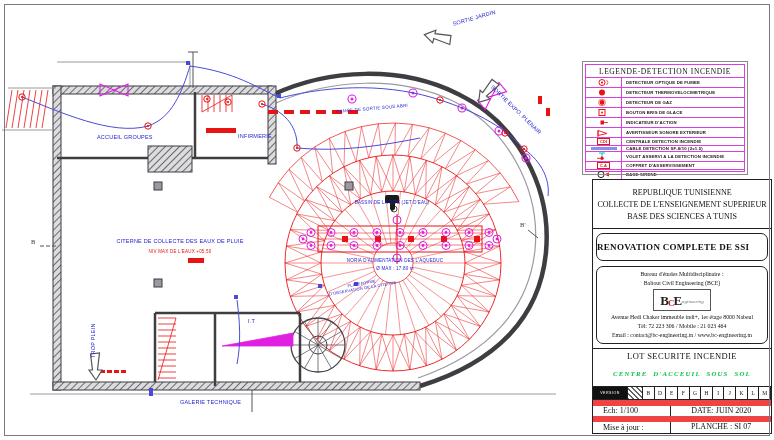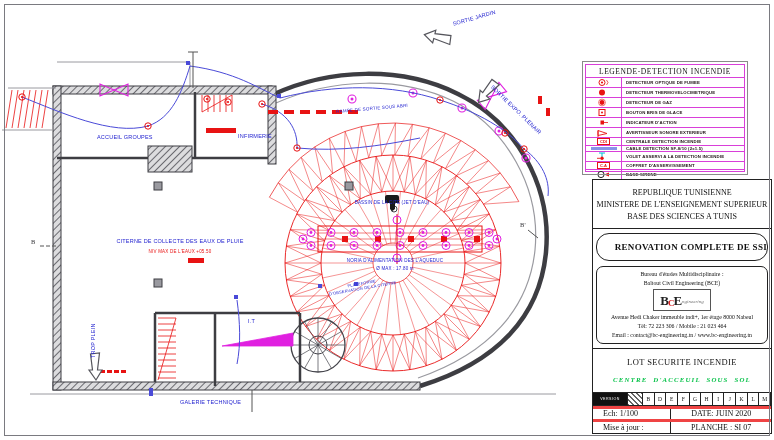--- a/index.html
+++ b/index.html
@@ -29,40 +29,40 @@
           color:#201416;letter-spacing:.15px;}
   .sym-rbox{font-size:4px;font-weight:bold;color:#e81313;border:1px solid #e81313;
             padding:0 2px;line-height:5px;}
   .sym-cable{width:26px;height:2.5px;background:#8892e8;display:inline-block;}
   
   .tb{position:absolute;left:592px;top:179px;width:178px;height:253px;border:1.2px solid #222;
       background:#fff;display:flex;flex-direction:column;
       font-family:"Liberation Serif",serif;color:#111;}
   .tb-s1{padding:7px 2px 5px;text-align:center;font-size:8px;line-height:1.5;
          border-bottom:1px solid #222;}
-  .tb-s2{margin:4px 3px 2px;border:1px solid #222;border-radius:13px;text-align:right;
+  .tb-s2{margin:4px 3px 2px;border:1px solid #222;border-radius:7px;text-align:left;
          padding:5px 0 4px;font-weight:bold;font-size:9px;line-height:1.9;letter-spacing:.3px;}
   .tb-s3{margin:3px 3px 4px;border:1px solid #222;border-radius:7px;text-align:center;
          padding:3px 2px;font-size:5.8px;line-height:1.5;}
   .logo{width:56px;height:20px;border:1px solid #555;margin:2px auto;display:flex;
         align-items:center;justify-content:center;line-height:1;}
   .logo .b,.logo .e{font-size:13px;font-weight:bold;color:#222;}
   .logo .c{font-size:9px;font-weight:bold;color:#d42020;margin:6px -1px 0;}
   .logo .eng{font-size:5px;color:#777;font-style:italic;margin-top:3px;}
   .tb-s4{flex:1;border-top:1px solid #222;display:flex;flex-direction:column;}
-  .tb-lot{text-align:center;font-size:8.5px;margin-top:8px;letter-spacing:.4px;}
+  .tb-lot{text-align:center;font-size:8.5px;margin-top:2px;letter-spacing:.4px;}
   .tb-zone{text-align:center;font-size:6.8px;font-weight:bold;font-style:italic;color:#08c24a;
            margin-top:9px;letter-spacing:1.2px;word-spacing:3px;}
   .ver{display:flex;border:1px solid #222;border-left:none;border-right:none;margin-top:9px;height:12px;}
   .ver>div{border-right:.8px solid #222;display:flex;align-items:center;justify-content:center;}
   .ver-name{width:34px;background:#111;color:#fff;font-size:3.6px;letter-spacing:.5px;
             font-family:"Liberation Sans",sans-serif;}
   .ver-hatch{width:14px;background:repeating-linear-gradient(45deg,#666 0 1px,#fff 1px 3.5px);}
   .ver-cell{flex:1;font-size:5.5px;}
-  .tb-row{display:flex;flex:1;border-top:3px solid #ef4444;align-items:center;}
+  .tb-row{display:flex;flex:1;border-top:6px solid #ef4444;align-items:flex-start;}
   .tb-cl{width:44%;border-right:1px solid #222;height:100%;display:flex;align-items:center;
          padding-left:10px;font-size:8px;box-sizing:border-box;}
   .tb-cr{flex:1;text-align:center;font-size:8px;}
 </style>
 </head>
 <body>
 
 <div class="sheet">
 
   <svg id="plan" width="774" height="440" viewBox="0 0 774 440">
@@ -576,21 +576,21 @@
             <polygon points="15,4.5 20,2.5 20,6.5" fill="#e81313"></polygon>
           </svg>
       </span>
       <span class="lg-lab">BASE SIRENE</span>
     </div>
   </div>
 
   <div class="tb">
     <div class="tb-s1">
       <div>REPUBLIQUE TUNISIENNE</div>
-      <div>MINISTERE DE L'ENSEIGNEMENT SUPERIEUR</div>
+      <div>COLLECTE DE L'ENSEIGNEMENT SUPERIEUR</div>
       <div>BASE DES SCIENCES A TUNIS</div>
     </div>
     <div class="tb-s2">
       <div>RENOVATION COMPLETE DE SSI</div>
     </div>
     <div class="tb-s3">
       <div>Bureau d'études Multidisciplinaire :</div>
       <div>Baltout Civil Engineering (BCE)</div>
       <div class="logo">
         <span class="b">B</span>

